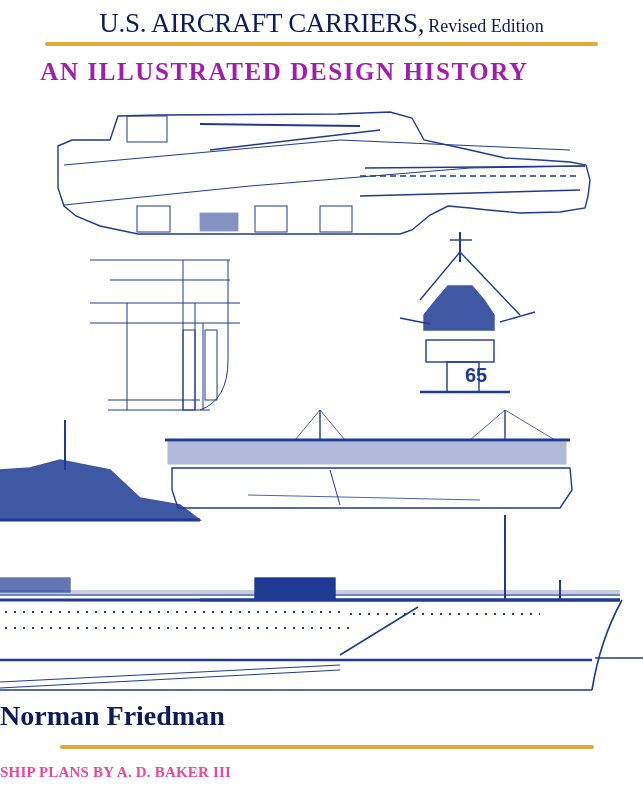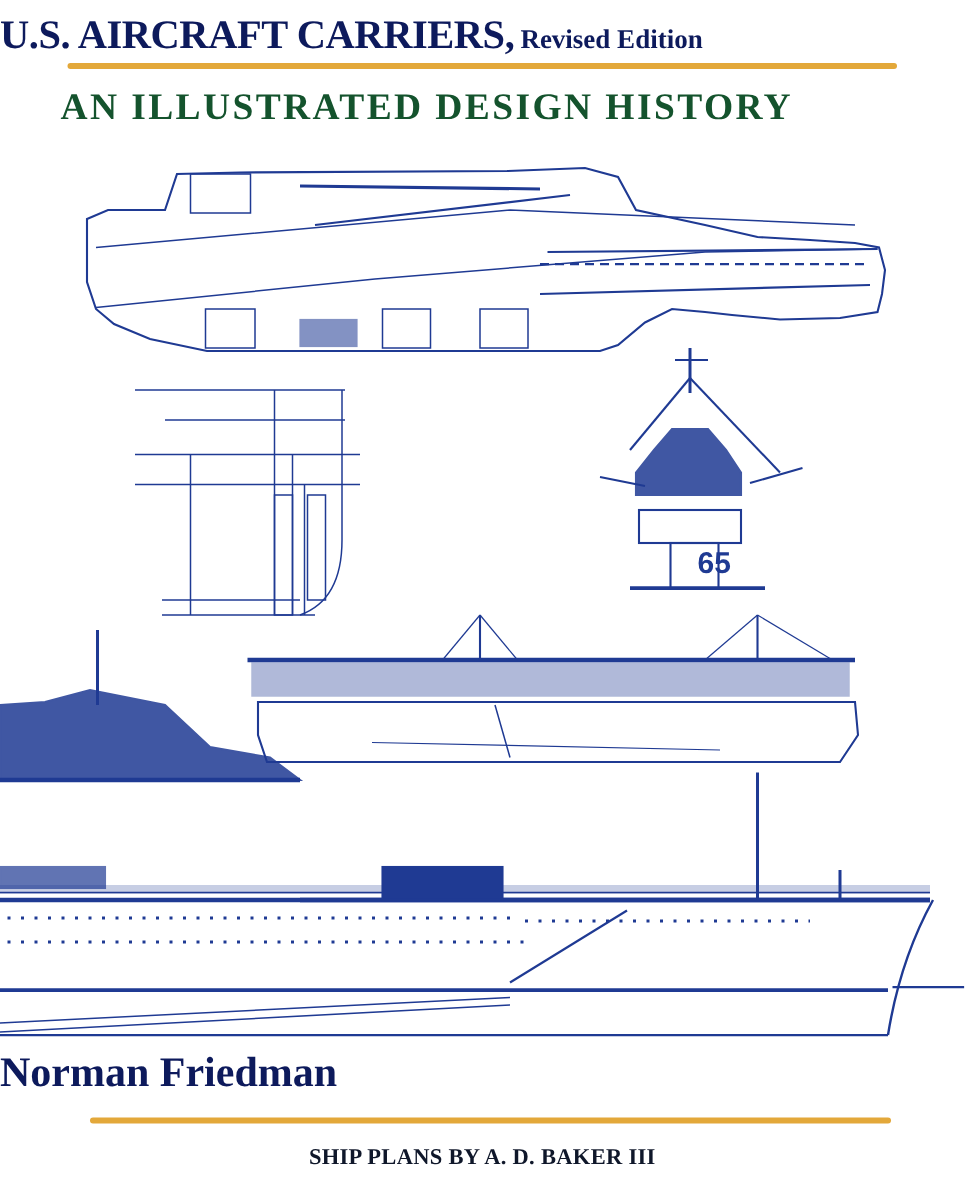--- a/index.html
+++ b/index.html
@@ -1,28 +1,28 @@
 <!DOCTYPE html>
 <html><head>
 <meta charset="utf-8">
 <style>
   html, body { margin: 0; padding: 0; background: #ffffff; }
   body { width: 643px; height: 800px; position: relative; overflow: hidden;
          font-family: "Liberation Serif", "DejaVu Serif", serif; }
   .abs { position: absolute; }
-  .title-main { left: 0; width: 643px; top: 8px; text-align: left; color: #0d1a5c;
-                font-weight: bold; white-space: nowrap; }
+  .title-main { left: 0; width: 643px; top: 8px; text-align: center; color: #0d1a5c;
+                font-weight: normal; white-space: nowrap; }
   .title-main .big { font-size: 27px; letter-spacing: -0.3px; }
   .title-main .small { font-size: 18px; }
   .rule { height: 4px; background: #e3a83a; border-radius: 2px; }
-  .subtitle { left: 0; width: 569px; top: 58px; text-align: center; color: #14532d;
+  .subtitle { left: 0; width: 569px; top: 58px; text-align: center; color: #a21caf;
               font-weight: bold; font-size: 25px; letter-spacing: 1.6px; white-space: nowrap; }
   .author { left: 0; width: 643px; top: 700px; text-align: left; color: #0d1a5c;
             font-weight: bold; font-size: 28px; white-space: nowrap; }
-  .credit { left: 0; width: 643px; top: 764px; text-align: center; color: #0f172a;
+  .credit { left: 0; width: 643px; top: 764px; text-align: left; color: #ec4899;
             font-weight: bold; font-size: 15px; letter-spacing: 0.2px; white-space: nowrap; }
   svg { position: absolute; left: 0; top: 0; }
 </style>
 </head>
 <body>
 
 <div class="abs title-main">
   <span class="big">U.S. AIRCRAFT CARRIERS,</span>
   <span class="small">Revised Edition</span>
 </div>

